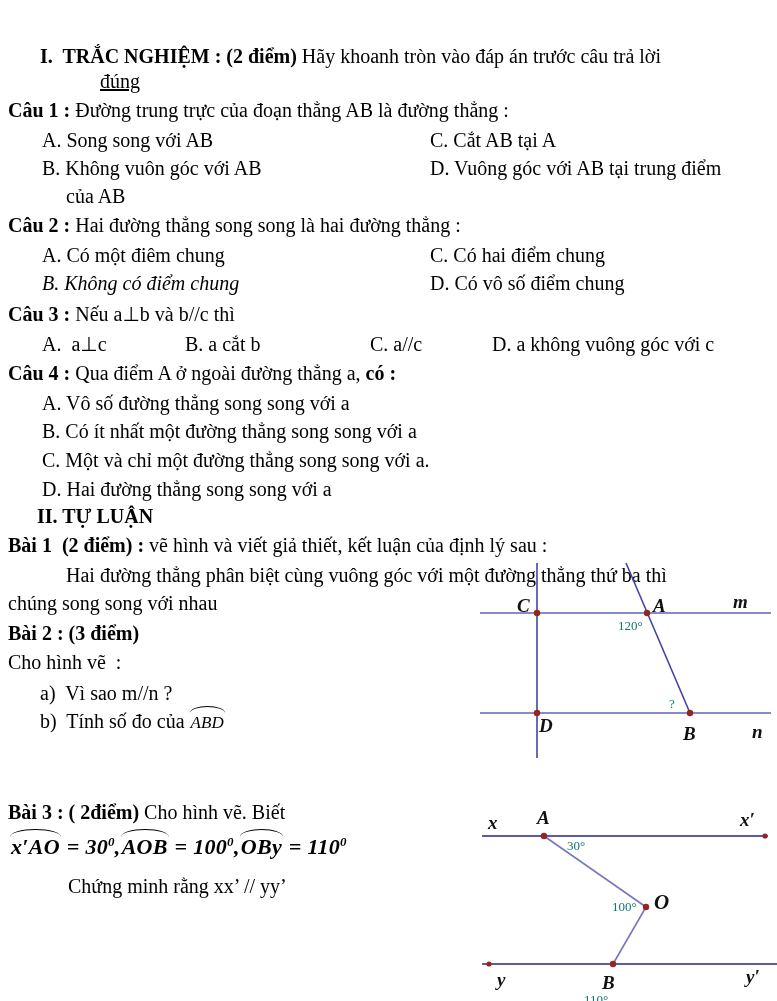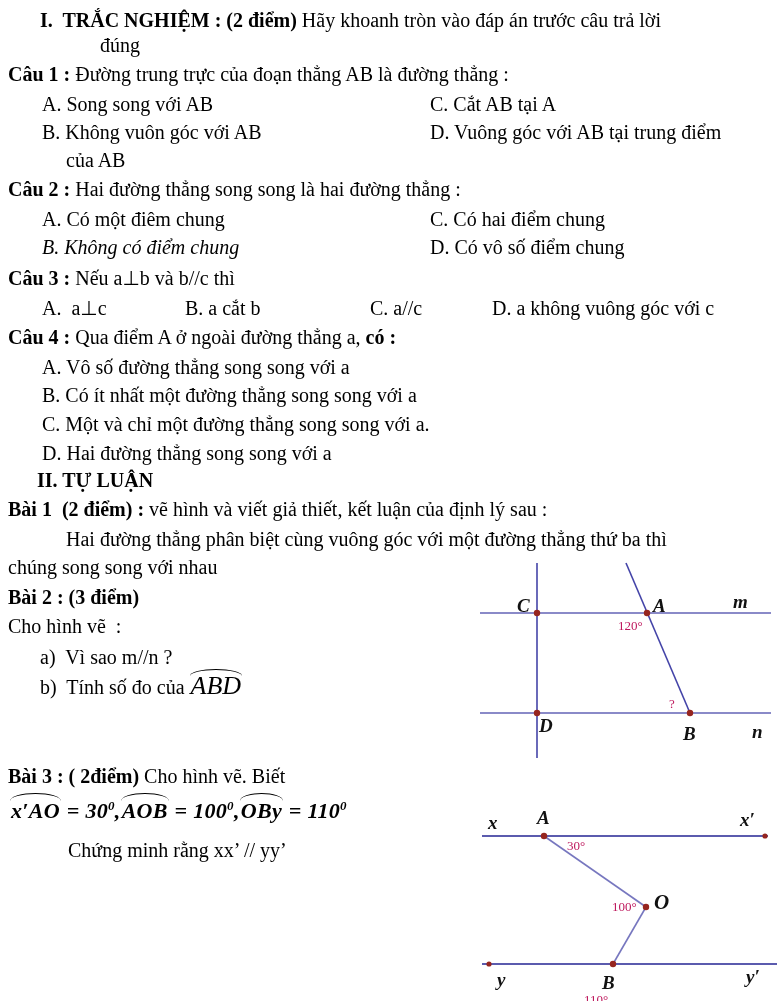--- a/index.html
+++ b/index.html
@@ -1,41 +1,41 @@
 <!DOCTYPE html>
 <html><head>
 <meta charset="utf-8">
 <style>
   html,body { margin:0; padding:0; background:#fff; }
   .page {
     position:relative; width:777px; height:1001px; background:#ffffff;
     font-family:"Liberation Serif", serif; color:#000; overflow:hidden;
   }
-  .ln { position:absolute; white-space:pre; font-size:20px; line-height:25px; }
+  .ln { position:absolute; white-space:pre; font-size:20px; line-height:25px;margin-top:36px; }
   .ln b { font-weight:bold; }
   .figlabel { position:absolute; font-weight:bold; font-style:italic; font-size:19px; white-space:pre; color:#111; }
-  .anglelabel { position:absolute; font-size:13px; white-space:pre; color:#be185d; font-family:"Liberation Serif", serif; }
+  .anglelabel { position:absolute; font-size:13px; white-space:pre; color:#0f766e; font-family:"Liberation Serif", serif; }
   .figsvg { position:absolute; }
   .arc { position:relative; font-style:italic; display:inline-block; padding:0 1px; }
   .arc::before {
     content:""; position:absolute; left:0; right:0; top:-4px; height:6px;
     border-top:1.5px solid #000; border-radius:50% 50% 0 0 / 100% 100% 0 0;
   }
   .mathline { font-weight:bold; font-style:italic; font-size:22px; letter-spacing:0.3px; }
   .mathline .arc::before { top:-5px; height:7px; border-top-width:1.8px; }
   .mathline sup { font-size:13px; }
-  .itemb-angle { font-style:italic; font-size:26px; }
+  .itemb-angle { font-style:italic; font-size:17px; }
 </style>
 </head>
 <body>
 
 <div class="page">
 
   <div class="ln" style="left:40px; top:8px;"><b>I.  TRẮC NGHIỆM : (2 điểm)</b><span> Hãy khoanh tròn vào đáp án trước câu trả lời</span></div>
-  <div class="ln" style="left:100px; top:33px;"><span>đúng</span></div>
+  <div class="ln" style="left:100px; top:33px;text-decoration:underline;"><span>đúng</span></div>
 
   <div class="ln" style="left:8px; top:62px;"><b>Câu 1 :</b><span> Đường trung trực của đoạn thẳng AB là đường thẳng :</span></div>
   <div class="ln" style="left:42px; top:92px;">A. Song song với AB</div>
   <div class="ln" style="left:430px; top:92px;">C. Cắt AB tại A</div>
   <div class="ln" style="left:42px; top:120px;">B. Không vuôn góc với AB</div>
   <div class="ln" style="left:430px; top:120px;">D. Vuông góc với AB tại trung điểm</div>
   <div class="ln" style="left:66px; top:148px;">của AB</div>
 
   <div class="ln" style="left:8px; top:177px;"><b>Câu 2 :</b><span> Hai đường thẳng song song là hai đường thẳng :</span></div>
   <div class="ln" style="left:42px; top:207px;">A. Có một điêm chung</div>

